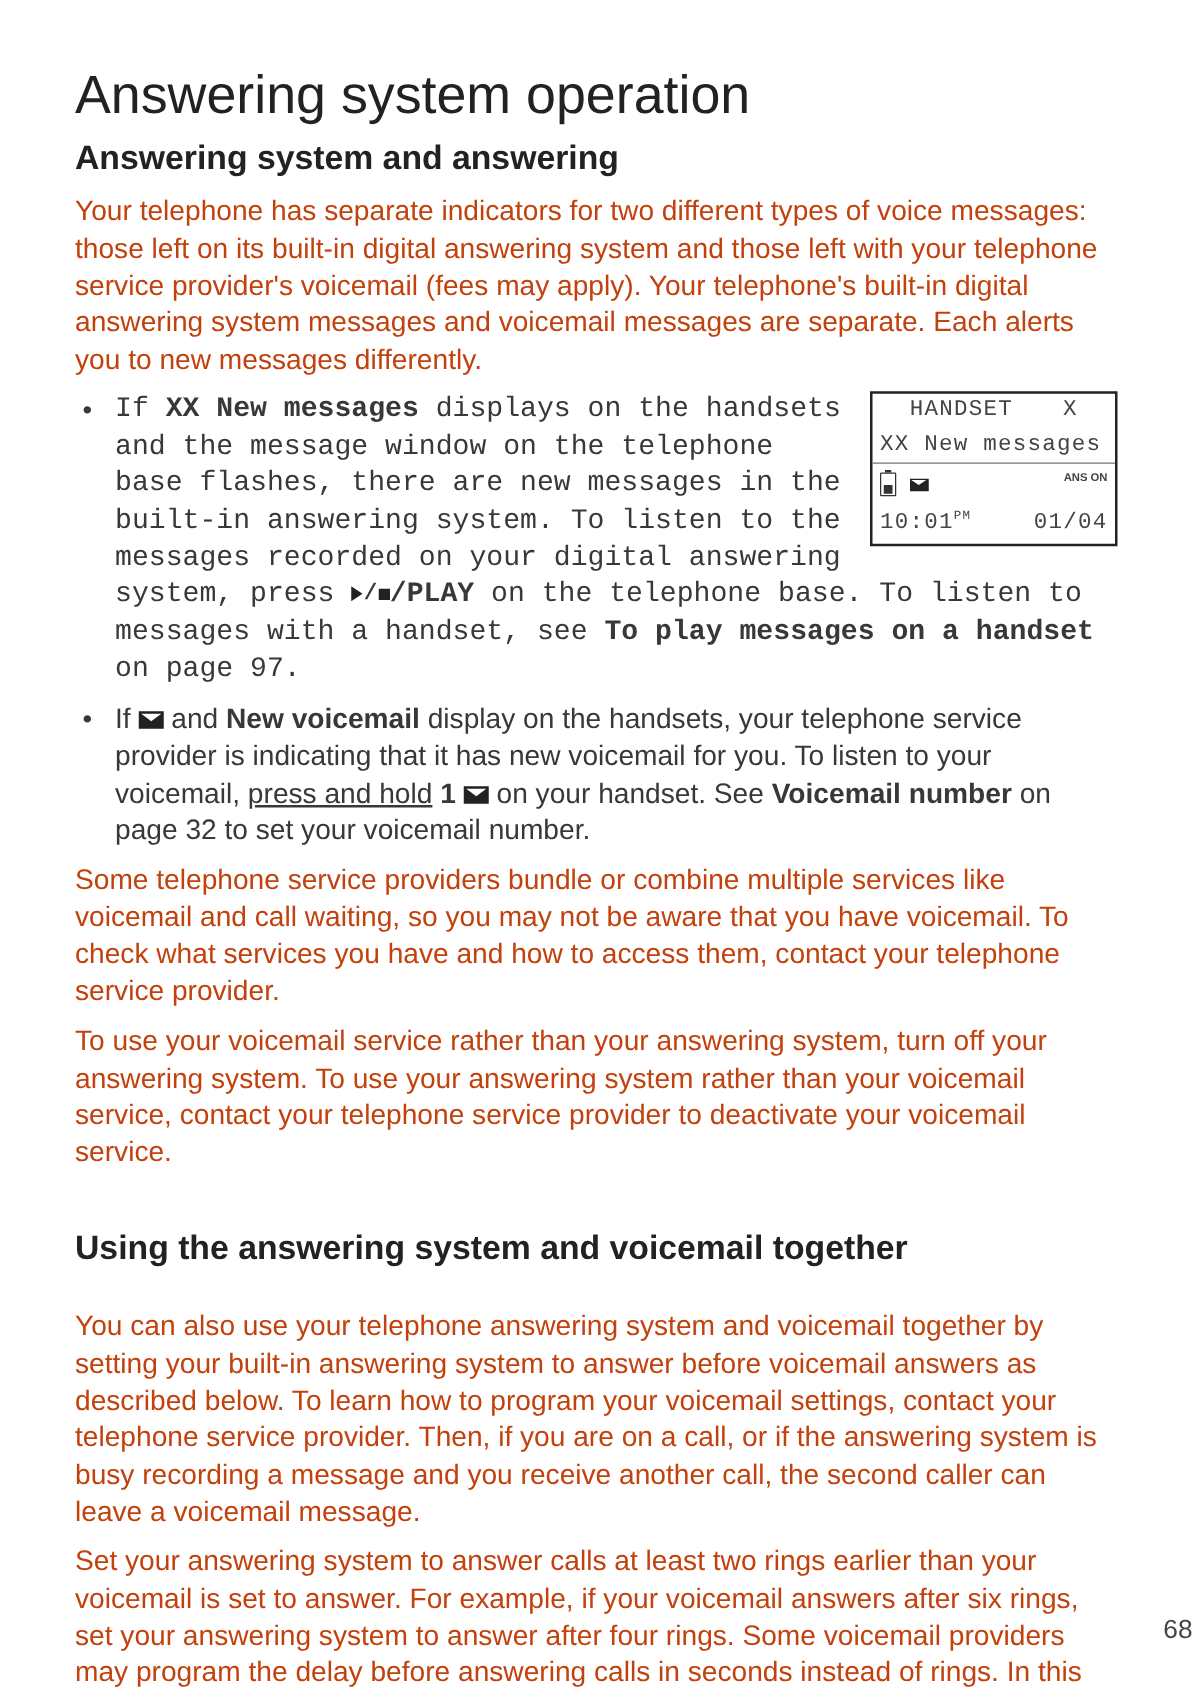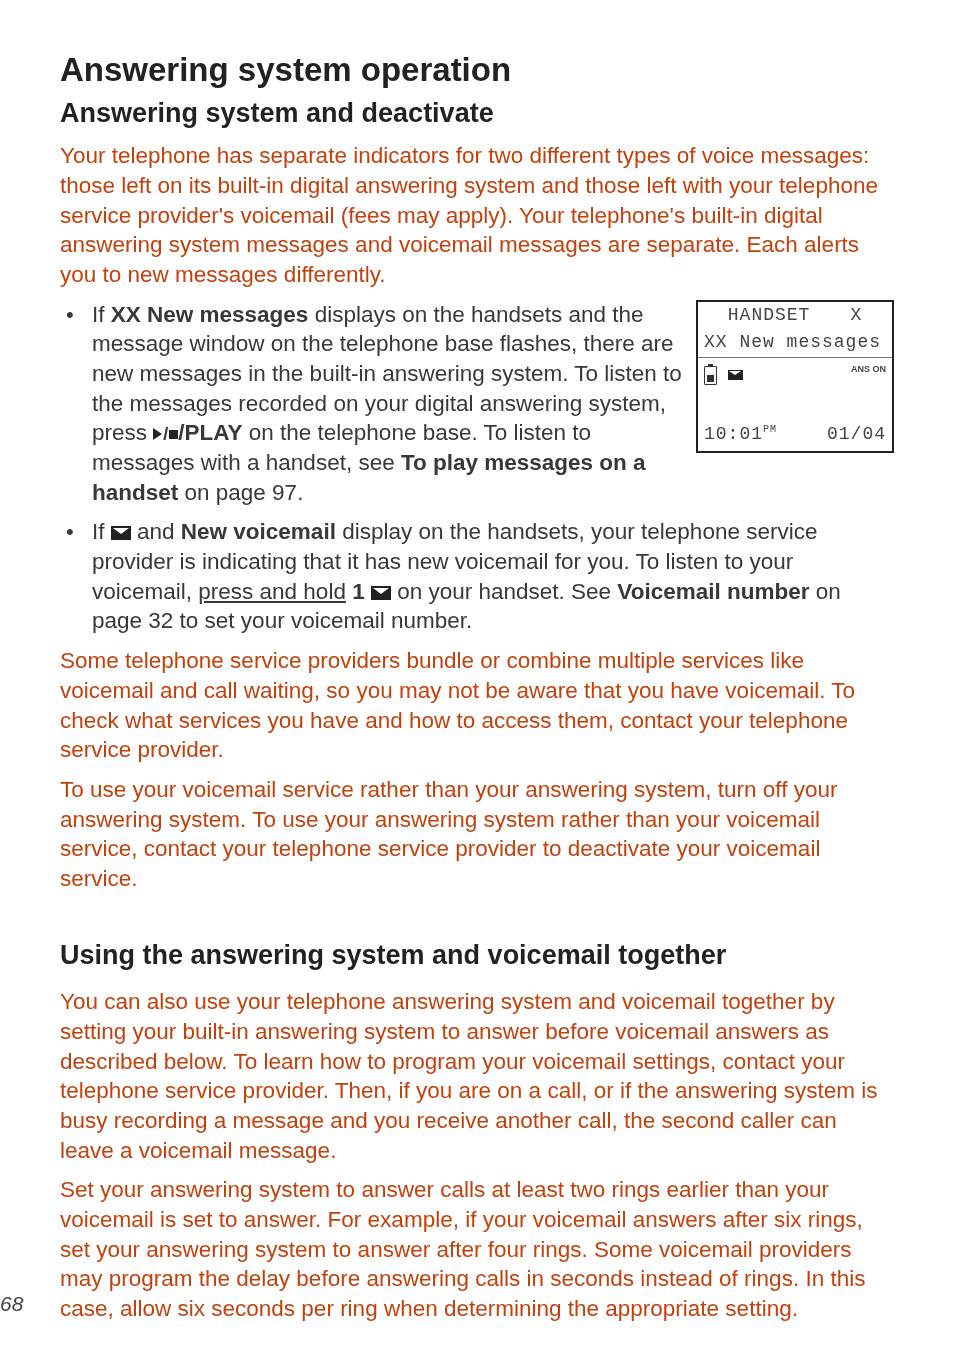--- a/index.html
+++ b/index.html
@@ -5,36 +5,36 @@
   * { box-sizing: border-box; margin: 0; padding: 0; }
   html, body { width: 954px; height: 1354px; }
   body {
     font-family: Arial, Helvetica, sans-serif;
     color: #3a3a3a;
     padding: 48px 60px 40px 60px;
     line-height: 1.32;
     position: relative;
   }
   h1 {
-    font-size: 33px;
-    font-weight: bold;
+    font-size: 43px;
+    font-weight: normal;
     margin-bottom: 4px;
     color: #222;
   }
   h2 {
     font-size: 27px;
     font-weight: bold;
     margin-bottom: 10px;
     color: #222;
   }
   h3 {
     font-size: 27px;
     font-weight: bold;
     margin-top: 44px;
-    margin-bottom: 14px;
+    margin-bottom: 30px;
     color: #222;
   }
   p {
     font-size: 22.5px;
     margin-bottom: 10px;
     color: #c2410c;
   }
   ul {
     list-style: none;
     padding: 0;
@@ -54,24 +54,23 @@
     top: 0;
     font-size: 22px;
   }
   .bold { font-weight: bold; }
   .under { text-decoration: underline; }
   .page-num {
     position: absolute;
     bottom: 36px;
     left: 0;
     width: 100%;
-    text-align: left;
+    text-align: right;
     font-size: 21px;
     color: #444;
-    font-style: italic;
   }
   
   .display-box {
     float: right;
     width: 198px;
     border: 2px solid #222;
     margin-left: 10px;
     font-family: "Courier New", monospace;
     color: #444;
     background: #fff;
@@ -158,27 +157,27 @@
     font-weight: bold;
     font-size: 18px;
     line-height: 12px;
   }
   .icon-playstop .sq {
     width: 9px; height: 9px;
     background: #222;
   }
   .clearfix::after { content: ""; display: block; clear: both; }
   .li-with-float { overflow: visible; }
-  .li-text-wrap { display: block; }
+  .li-text-wrap { display: block; font-family: Liberation Mono, monospace; }
 </style>
 </head>
 <body>
 
 <h1>Answering system operation</h1>
-<h2>Answering system and deactivate</h2>
+<h2>Answering system and answering</h2>
 
 <p>Your telephone has separate indicators for two different types of voice messages: those left on its built-in digital answering system and those left with your telephone service provider's voicemail (fees may apply). Your telephone's built-in digital answering system messages and voicemail messages are separate. Each alerts you to new messages differently.</p>
 
 <ul>
   <li class="li-with-float clearfix">
 
     <div class="display-box">
       <div class="row center">
         <span class="pixel">HANDSET</span>
         <span class="pixel">X</span>
@@ -186,21 +185,21 @@
       <div class="row full">
         <span class="pixel">XX New messages</span>
       </div>
       <div class="row split divider" style="padding-top:6px;padding-bottom:4px;">
         <span>
           <span class="icon-batt"></span>
           <span class="icon-env small"></span>
         </span>
         <span class="anson">ANS ON</span>
       </div>
-      <div class="row split" style="padding-bottom:4px;margin-top:29px;">
+      <div class="row split" style="padding-bottom:4px;">
         <span class="pixel">
           <span>10:01</span><span style="font-size:10px;vertical-align:top;">PM</span>
         </span>
         <span class="pixel">01/04</span>
       </div>
     </div>
 
     <span class="li-text-wrap">
       <span>If </span><span class="bold">XX New messages</span><span> displays on the handsets and the message window on the telephone base flashes, there are new messages in the built-in answering system. To listen to the messages recorded on your digital answering system, press </span><span class="icon-playstop">
           <span class="tri"></span>

